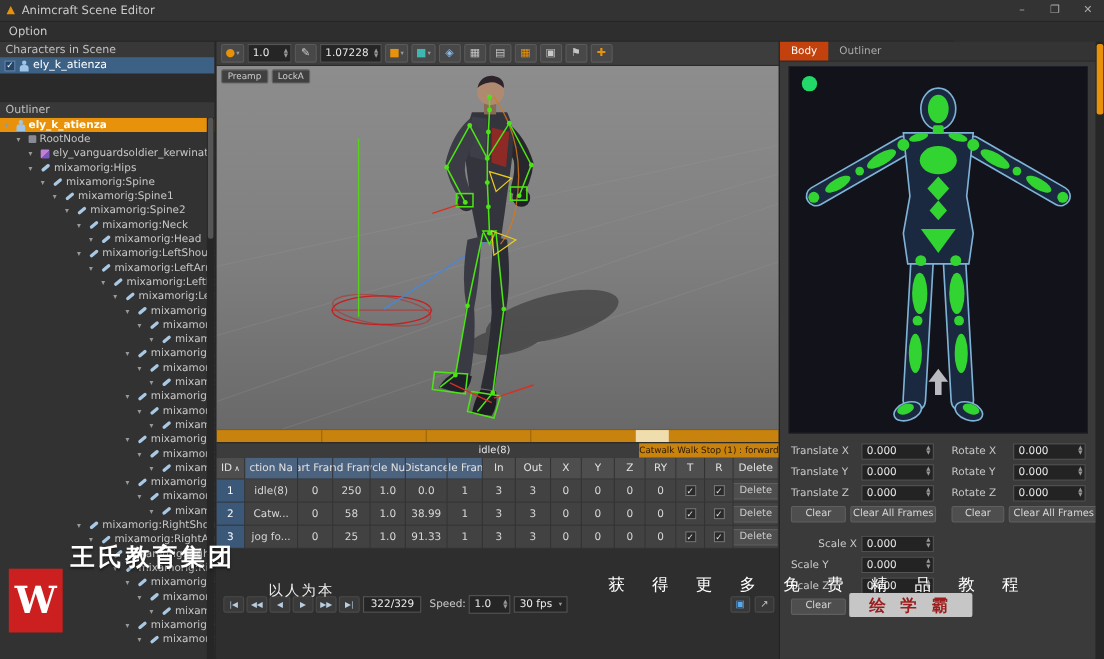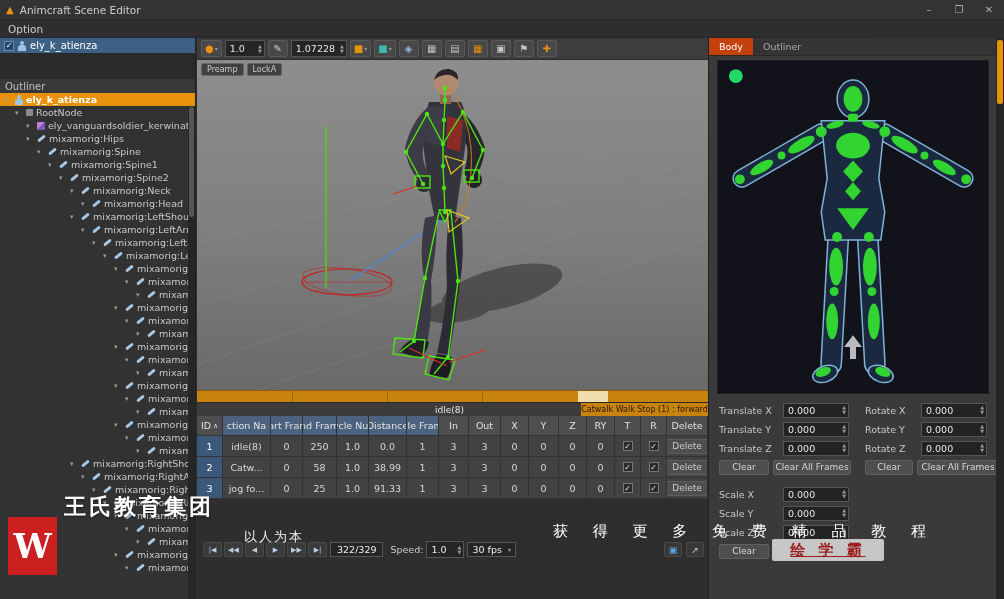--- a/index.html
+++ b/index.html
@@ -99,21 +99,21 @@
 .right-scrollbar{position:absolute;right:0;top:38px;width:8px;height:561px;background:#262626;}
 .rs-thumb{position:absolute;left:1px;top:2px;width:6px;height:64px;background:#e8920c;border-radius:2px;}
 
 
 .watermark{position:absolute;inset:0;z-index:100;pointer-events:none;}
 .wm-logo{position:absolute;left:8px;top:517px;width:49px;height:58px;background:#cc1f1f;color:#fff;font-size:34px;font-weight:bold;display:flex;align-items:center;justify-content:center;font-family:"DejaVu Serif",serif;}
 .wm-company{position:absolute;left:64px;top:492px;font-size:22px;font-weight:bold;color:#fff;letter-spacing:3px;text-shadow:0 1px 2px rgba(0,0,0,.5);white-space:nowrap;}
 .wm-slogan{position:absolute;left:244px;top:528px;font-size:13px;color:#f0f0f0;letter-spacing:2px;white-space:nowrap;}
 .wm-founded{position:absolute;left:28px;top:560px;font-size:14px;color:#fff;letter-spacing:14px;white-space:nowrap;}
 .wm-promo{position:absolute;left:553px;top:522px;font-size:15px;color:#fff;letter-spacing:10px;white-space:nowrap;}
-.wm-brand{position:absolute;left:772px;top:539px;width:112px;height:22px;background:#c6c6c6;border-radius:2px;color:#9b1d1d;font-size:15px;font-weight:bold;display:flex;align-items:center;justify-content:center;letter-spacing:4px;text-decoration:underline;}
+.wm-brand{position:absolute;left:772px;top:539px;width:112px;height:22px;background:#c6c6c6;border-radius:2px;color:#9b1d1d;font-size:15px;font-weight:bold;display:flex;align-items:center;justify-content:center;letter-spacing:4px;}
 .wm-download{position:absolute;left:737px;top:558px;font-size:14px;color:#fff;letter-spacing:1px;white-space:nowrap;}
 </style>
 </head>
 <body>
 
 <div id="app">
 
   <div class="titlebar">
     <span class="logo">▲</span>
     <span class="title">Animcraft Scene Editor</span>
@@ -122,20 +122,21 @@
       <div class="win-btn">❐</div>
       <div class="win-btn">✕</div>
     </div>
   </div>
 
   <div class="menubar">
     <span class="menu-item">Option</span>
   </div>
 
   <div class="left-panel">
+    <div class="lp-header">Characters in Scene</div>
     <div class="char-row">
       <span class="checkbox">✓</span>
       <span class="icon-person"></span>
       <span class="char-name">ely_k_atienza</span>
     </div>
     <div class="char-list-rest"></div>
     <div class="lp-header">Outliner</div>
     <div class="tree">
         <div class="tree-row selected" style="padding-left: 4px;">
           <span class="tree-arrow">▾</span>
@@ -727,21 +728,21 @@
           </div>
         </div>
         <div class="t-row">
           <div class="t-btn" style="width: 50px;">Clear</div>
           <div class="t-btn" style="width: 78px;">Clear All Frames</div>
           <span class="t-spacer" style="width: 6px;"></span>
           <div class="t-btn" style="width: 48px;">Clear</div>
           <div class="t-btn" style="width: 82px;">Clear All Frames</div>
         </div>
         <div class="t-row gap-top">
-          <span class="t-label" style="width: 60px;">Scale X</span>
+          <span class="t-label" style="width: 60px; text-align: right;">Scale X</span>
           <div class="t-input">
             <span class="t-val">0.000</span>
             <span class="spin-col">
               <span>▲</span>
               <span>▼</span>
             </span>
           </div>
         </div>
         <div class="t-row">
           <span class="t-label" style="width: 60px;">Scale Y</span>

